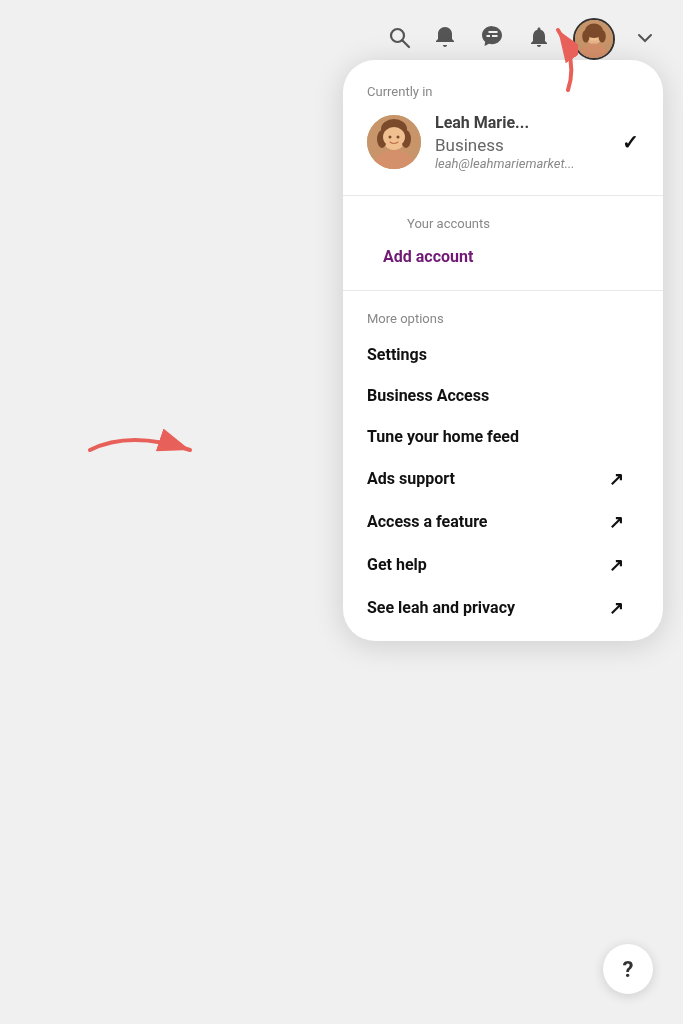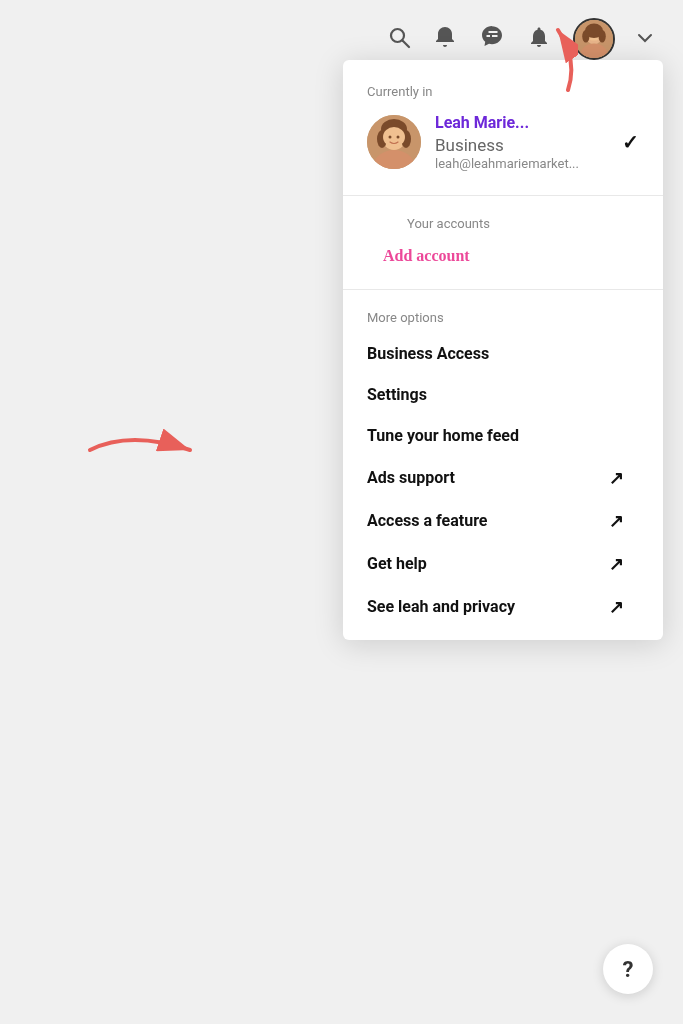--- a/index.html
+++ b/index.html
@@ -48,21 +48,21 @@
       cursor: pointer;
     }
 
     
     .dropdown {
       position: absolute;
       top: 60px;
       right: 20px;
       width: 320px;
       background: #fff;
-      border-radius: 6px;
+      border-radius: 32px;
       box-shadow: 0 4px 30px rgba(0,0,0,0.15);
       padding: 24px 0 8px 0;
       z-index: 10;
     }
 
     .section-label {
       font-size: 13px;
       color: #888;
       padding: 0 24px 10px 24px;
       font-weight: 400;
@@ -91,34 +91,35 @@
       height: 100%;
     }
 
     .account-info {
       flex: 1;
     }
 
     .account-name {
       font-size: 16px;
       font-weight: 700;
-      color: #6d28d9;
+      color: #404040;
       line-height: 1.3;
     }
 
     .account-type {
       font-size: 17px;
       color: #666;
       margin-top: 1px;
     }
 
     .account-email {
       font-size: 13px;
       color: #888;
       margin-top: 1px;
+      font-style: italic;
     }
 
     .check-mark {
       font-size: 20px;
       color: #111;
       font-weight: 700;
     }
 
     .divider {
       height: 1px;
@@ -127,24 +128,23 @@
     }
 
     
     .your-accounts {
       padding: 12px 24px 4px 40px;
     }
 
     .add-account {
       font-size: 16px;
       font-weight: 700;
-      color: #ec4899;
+      color: #701a75;
       padding: 6px 0 12px 0;
       cursor: pointer;
-      font-family: Liberation Serif, serif;
     }
 
     
     .more-options {
       padding: 12px 15px 4px 0;
     }
 
     .more-options-label {
       font-size: 13px;
       color: #888;
@@ -306,24 +306,24 @@
     <div class="section-label">Your accounts</div>
     <div class="add-account">Add account</div>
   </div>
 
   <div class="divider"></div>
 
   <div class="more-options">
     <div class="more-options-label">More options</div>
 
     <div class="menu-item">
+      <span class="menu-item-label">Settings</span>
+    </div>
+    <div class="menu-item">
       <span class="menu-item-label">Business Access</span>
-    </div>
-    <div class="menu-item">
-      <span class="menu-item-label">Settings</span>
     </div>
     <div class="menu-item">
       <span class="menu-item-label">Tune your home feed</span>
     </div>
     <div class="menu-item">
       <span class="menu-item-label">Ads support</span>
       <span class="external-icon">↗</span>
     </div>
     <div class="menu-item">
       <span class="menu-item-label">Access a feature</span>

